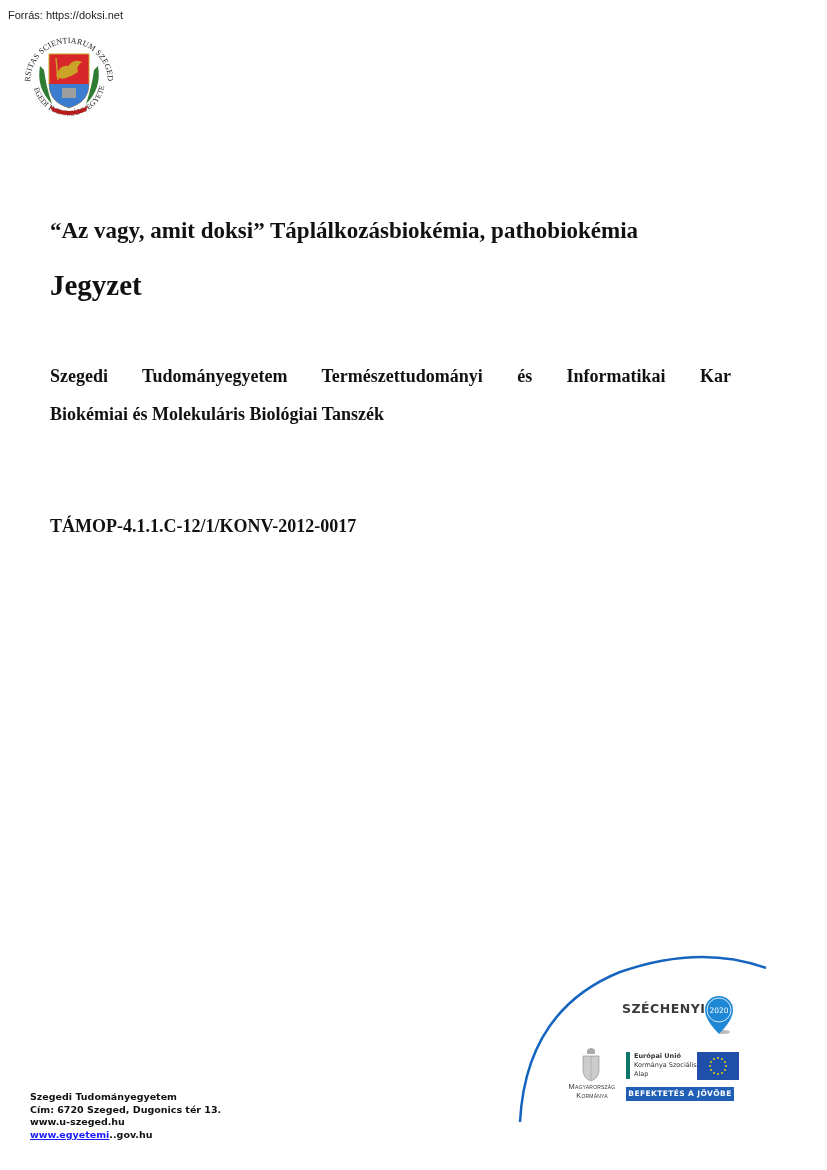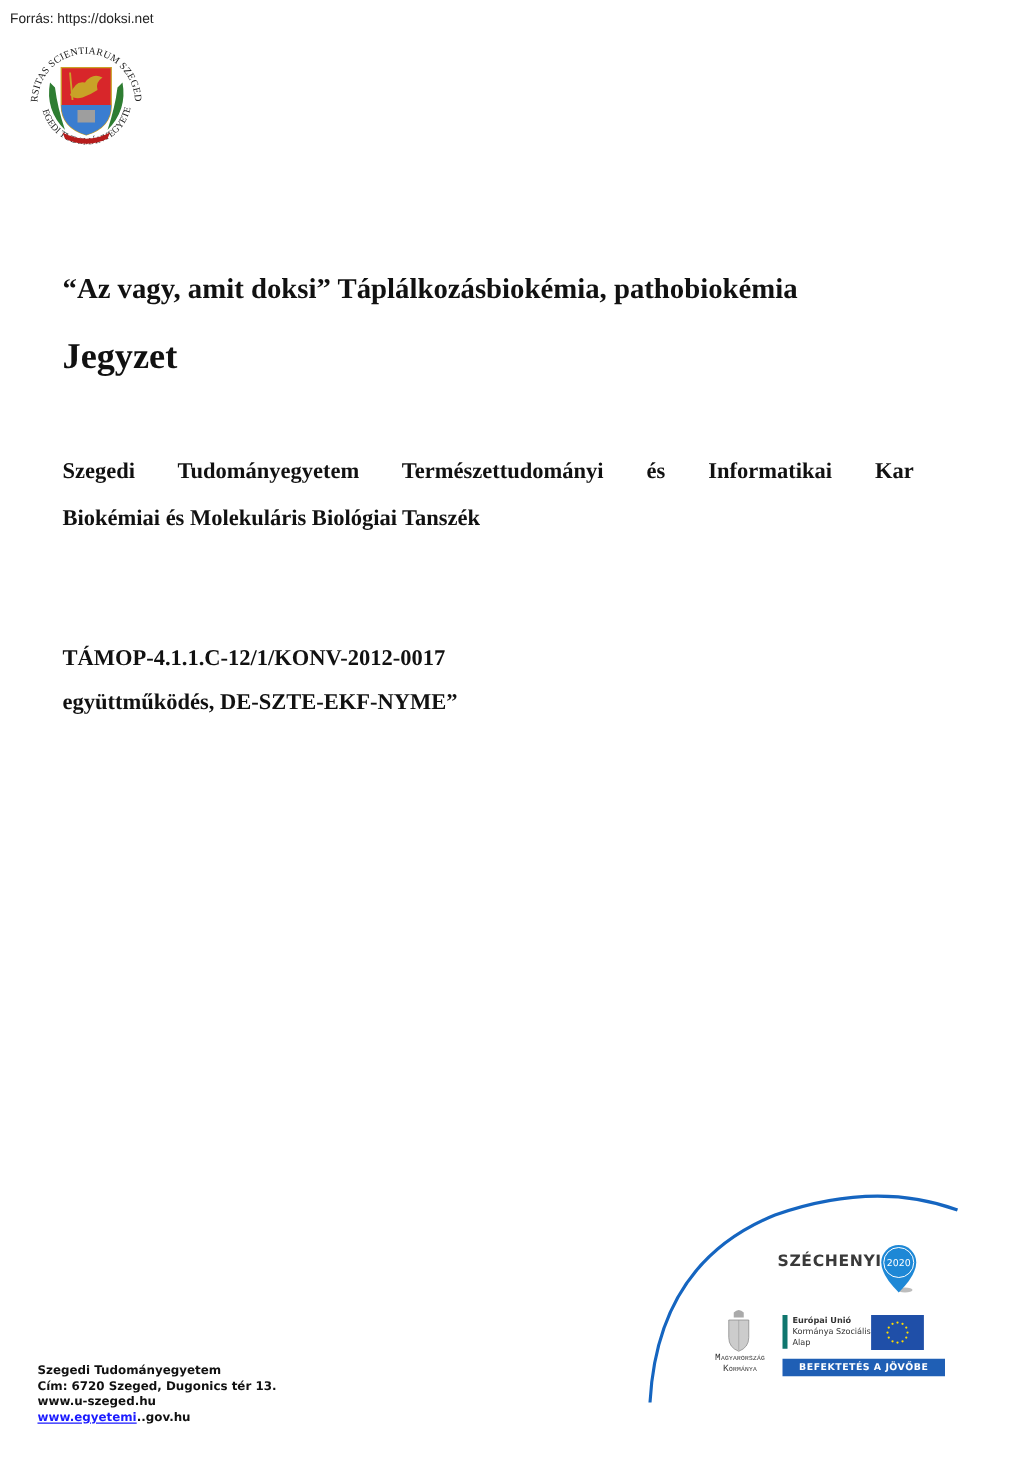--- a/index.html
+++ b/index.html
@@ -14,25 +14,25 @@
     .inst2 { top: 403px; }
     .proj { left: 50px; top: 516px; font-size: 18px; font-weight: bold; }
     .cim { left: 50px; top: 550px; width: 681px; font-size: 18px; font-weight: bold; line-height: 22px; text-align: justify; }
     .cim .l1 { display: block; text-align: justify; text-align-last: justify; }
     .footer { left: 30px; top: 1091px; font-family: "DejaVu Sans", sans-serif; font-size: 9.5px; font-weight: bold; line-height: 12.5px; color: #111; }
     .footer a { color: #1a1aff; text-decoration: underline; }
     .arc { left: 0; top: 0; width: 827px; height: 1170px; pointer-events: none; }
     .szechenyi { left: 622px; top: 1001px; font-family: "DejaVu Sans", sans-serif; font-size: 12.5px; font-weight: bold; letter-spacing: 0.5px; color: #3a3a3a; }
     .pin { left: 702px; top: 994px; width: 34px; height: 42px; }
     .crest { left: 580px; top: 1046px; width: 22px; height: 36px; }
-    .gov { left: 562px; top: 1083px; width: 60px; text-align: center; font-family: Liberation Mono, monospace; font-size: 7.5px; line-height: 8.5px; color: #333; font-variant: small-caps; letter-spacing: 0.2px; }
+    .gov { left: 562px; top: 1083px; width: 60px; text-align: center; font-family: Liberation Sans, sans-serif; font-size: 7.5px; line-height: 8.5px; color: #333; font-variant: small-caps; letter-spacing: 0.2px; }
     .eu-text { left: 626px; top: 1052px; border-left: 4px solid #0f766e; padding-left: 4px; font-family: "DejaVu Sans", sans-serif; font-size: 6.5px; line-height: 9px; color: #333; }
     .eu-text .b { font-weight: bold; }
     .eu-flag { left: 697px; top: 1052px; width: 42px; height: 28px; background: #1f4fa8; }
-    .invest { left: 626px; top: 1087px; width: 130px; height: 14px; background: #1f5fb5; color: #fff; font-family: "DejaVu Sans", sans-serif; font-size: 7.5px; font-weight: bold; line-height: 14px; text-align: center; letter-spacing: 0.4px; }
+    .invest { left: 626px; top: 1087px; width: 108px; height: 14px; background: #1f5fb5; color: #fff; font-family: "DejaVu Sans", sans-serif; font-size: 7.5px; font-weight: bold; line-height: 14px; text-align: center; letter-spacing: 0.4px; }
   </style>
 </head>
 <body>
 
 <div class="abs source">Forrás: https://doksi.net</div>
 
 <svg class="abs logo" viewBox="0 0 106 106">
   <defs>
     <path id="ringTop" d="M 14 56 A 39 39 0 0 1 92 56"></path>
     <path id="ringBot" d="M 18 62 A 36 36 0 0 0 88 62"></path>
@@ -54,21 +54,20 @@
 </svg>
 
 <div class="abs title">“Az vagy, amit doksi” Táplálkozásbiokémia, pathobiokémia</div>
 <div class="abs subtitle">Jegyzet</div>
 
 <div class="abs inst inst1">Szegedi Tudományegyetem Természettudományi és Informatikai Kar</div>
 <div class="abs inst inst2">Biokémiai és Molekuláris Biológiai Tanszék</div>
 
 <div class="abs proj">TÁMOP-4.1.1.C-12/1/KONV-2012-0017</div>
 <div class="abs cim">
-  <span>együttműködés, DE-SZTE-EKF-NYME”</span>
 </div>
 
 <div class="abs footer">
   <div>Szegedi Tudományegyetem</div>
   <div>Cím: 6720 Szeged, Dugonics tér 13.</div>
   <div>www.u-szeged.hu</div>
   <div><a>www.egyetemi</a><span>..gov.hu</span></div>
 </div>
 
 <svg class="abs arc" viewBox="0 0 827 1170">

